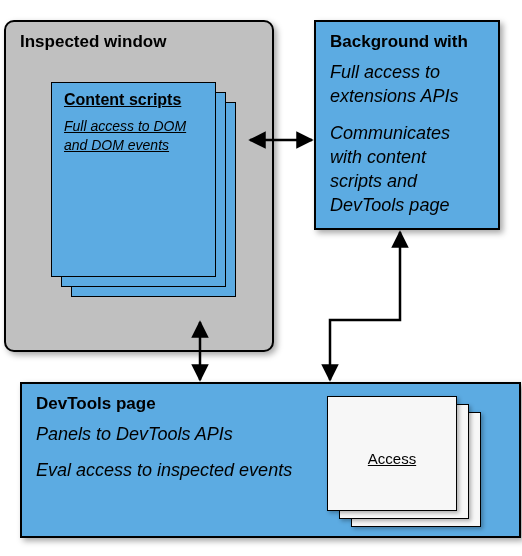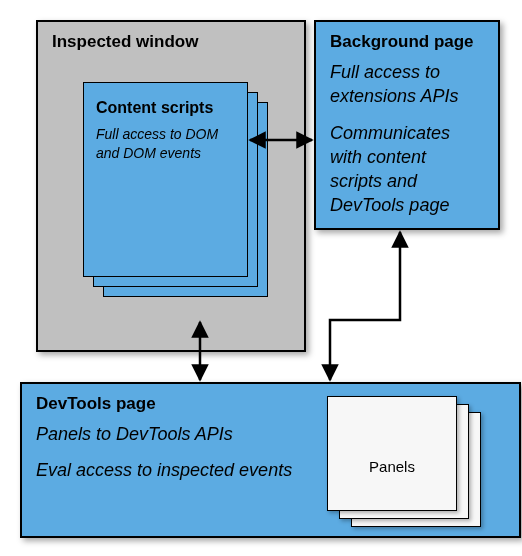--- a/index.html
+++ b/index.html
@@ -40,65 +40,65 @@
   .stack {
     position: absolute;
   }
   .page {
     position: absolute;
     border: 1px solid #000;
     box-sizing: border-box;
   }
   .page.white { background: #f7f7f7; }
   .page.blue  { background: #5cabe2; }
-  .page.front { padding: 16px 12px; }
+  .page.front { padding: 8px 12px; text-decoration: underline; }
   .page .title { font-size: 16px; }
   .page .desc  { font-size: 14px; }
   .panels-label {
     font-size: 15px;
     text-align: center;
     margin-top: 45px;
   }
 
   svg.arrows { position: absolute; top:0; left:0; pointer-events:none; }
 </style>
 </head>
 <body>
 
 <div class="stage">
 
-  <div class="box gray" style="left:36px; top:20px; width:270px; height:332px;">
+  <div class="box gray" style="left:4px; top:20px; width:270px; height:332px;border-radius:10px;">
     <p class="title">Inspected window</p>
 
     <div class="stack" style="left:45px; top:60px; width:195px; height:220px;">
       <div class="page blue" style="left:20px; top:20px; width:165px; height:195px;"></div>
       <div class="page blue" style="left:10px; top:10px; width:165px; height:195px;"></div>
       <div class="page blue front" style="left:0; top:0; width:165px; height:195px;">
         <p class="title">Content scripts</p>
         <p class="desc">Full access to DOM and DOM events</p>
       </div>
     </div>
   </div>
 
   <div class="box blue" style="left:314px; top:20px; width:186px; height:210px;">
-    <p class="title">Background page</p>
+    <p class="title">Background with</p>
     <p class="desc">Full access to extensions APIs</p>
     <p class="desc">Communicates with content scripts and DevTools page</p>
   </div>
 
   <div class="box blue" style="left:20px; top:382px; width:501px; height:156px;">
     <p class="title">DevTools page</p>
     <p class="desc desc-wide">Panels to DevTools APIs</p>
     <p class="desc desc-wide">Eval access to inspected events</p>
 
     <div class="stack" style="left:305px; top:12px; width:160px; height:135px;">
       <div class="page white" style="left:24px; top:16px; width:130px; height:115px; box-shadow:2px 2px 4px rgba(0,0,0,0.3);"></div>
       <div class="page white" style="left:12px; top:8px; width:130px; height:115px; box-shadow:2px 2px 4px rgba(0,0,0,0.3);"></div>
       <div class="page white front" style="left:0; top:0; width:130px; height:115px; box-shadow:2px 2px 4px rgba(0,0,0,0.3);">
-        <p class="panels-label">Panels</p>
+        <p class="panels-label">Access</p>
       </div>
     </div>
   </div>
 
   <svg class="arrows" width="522" height="556">
     <defs>
       <marker id="ah" viewBox="0 0 10 10" refX="9" refY="5" markerWidth="7" markerHeight="7" orient="auto-start-reverse">
         <path d="M 0 0 L 10 5 L 0 10 z" fill="#000"></path>
       </marker>
     </defs>

